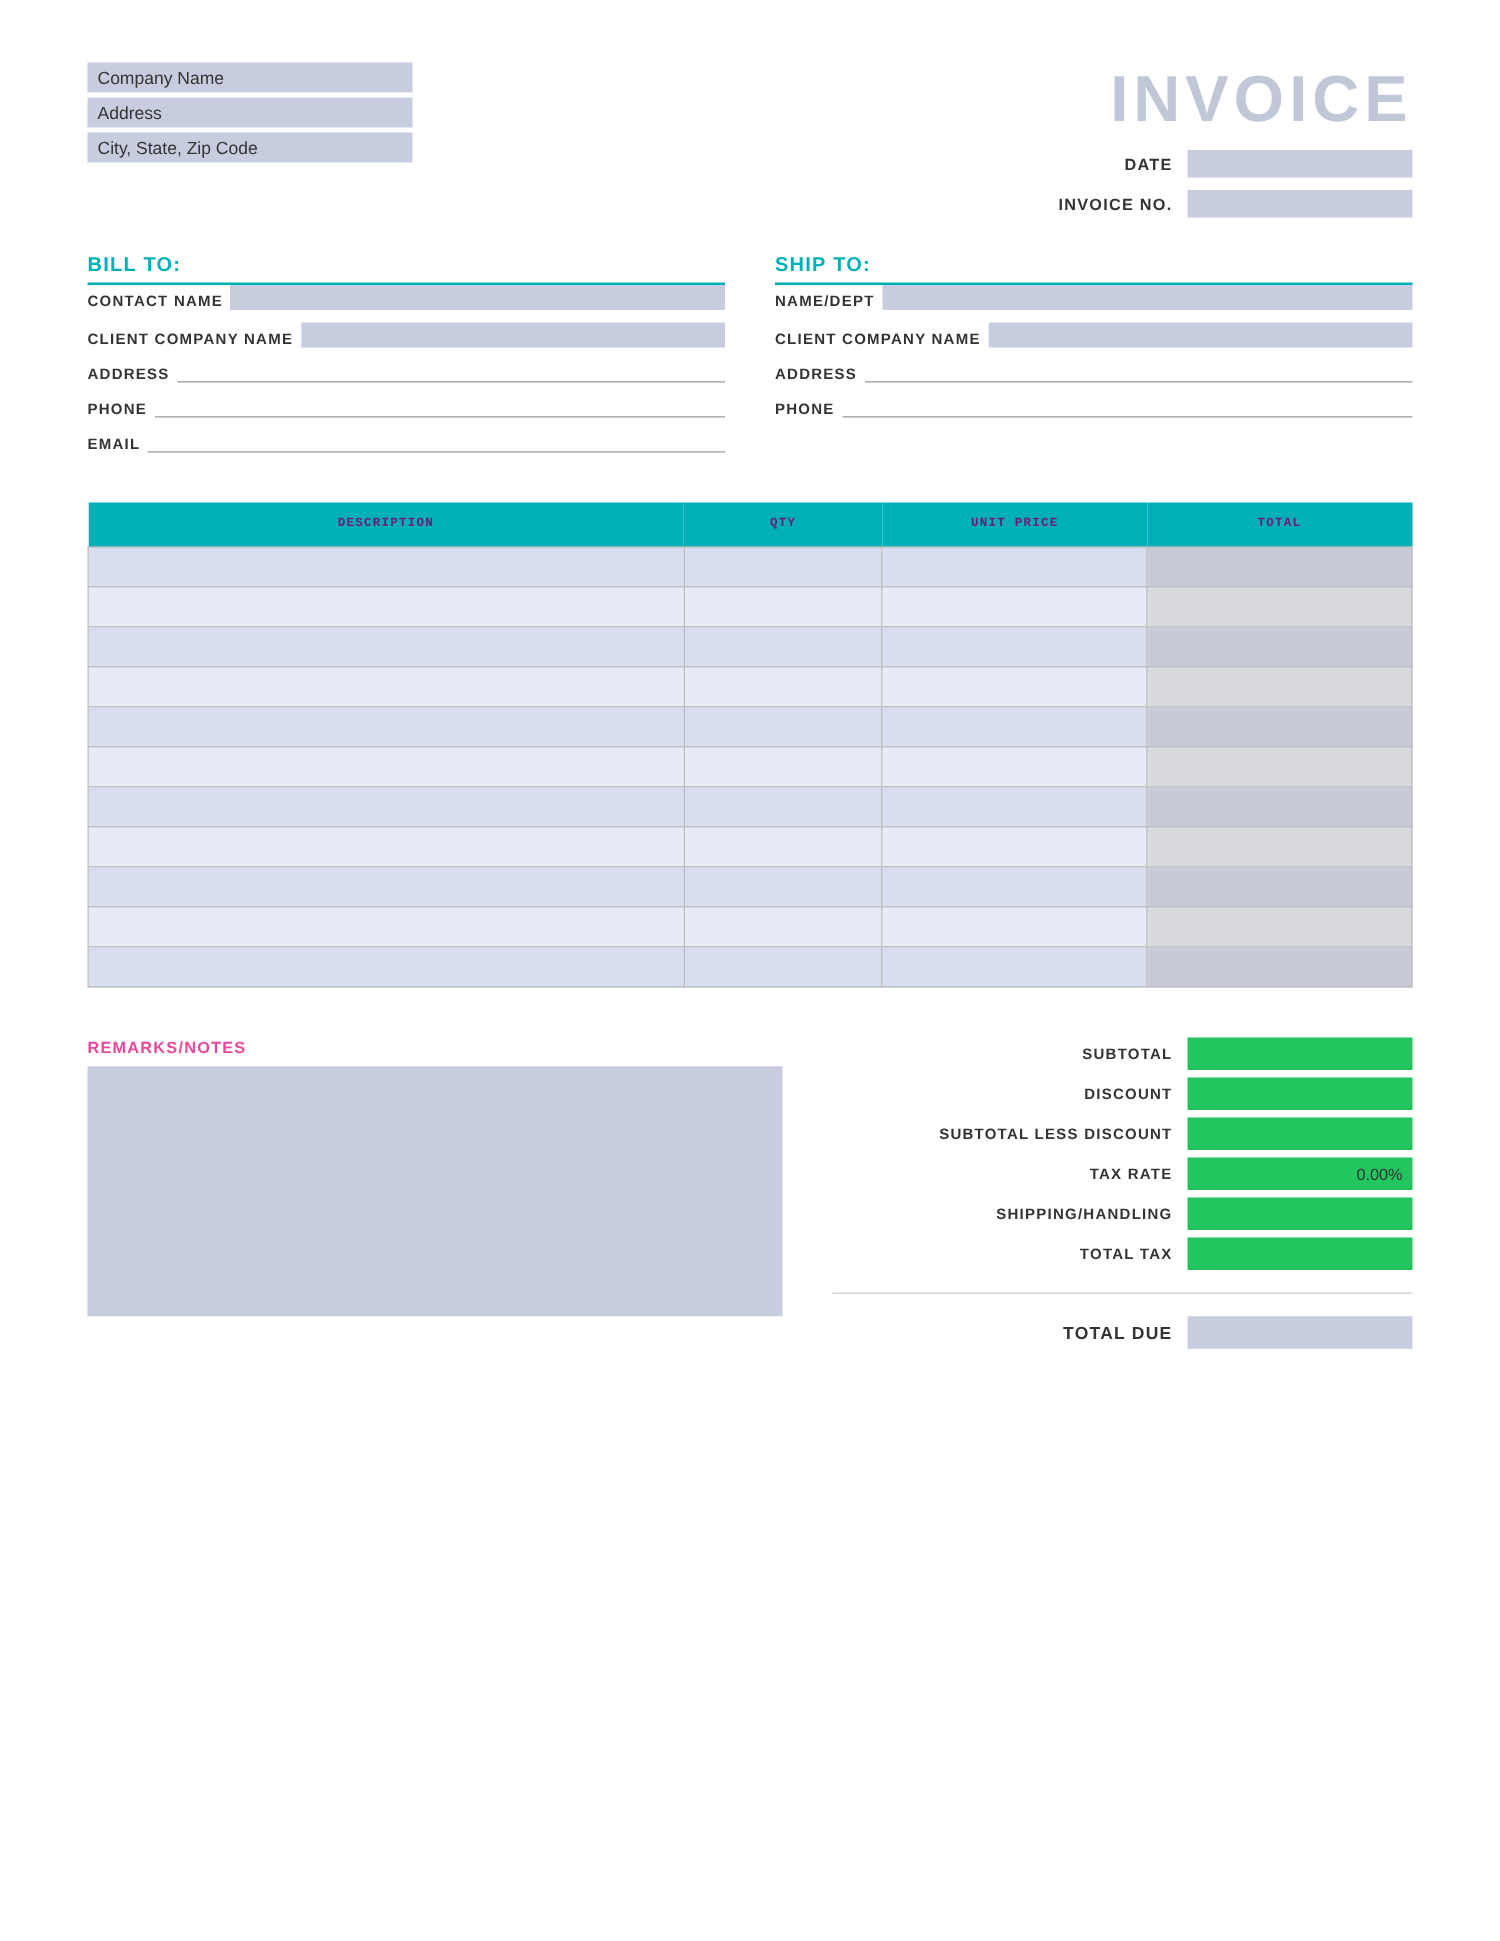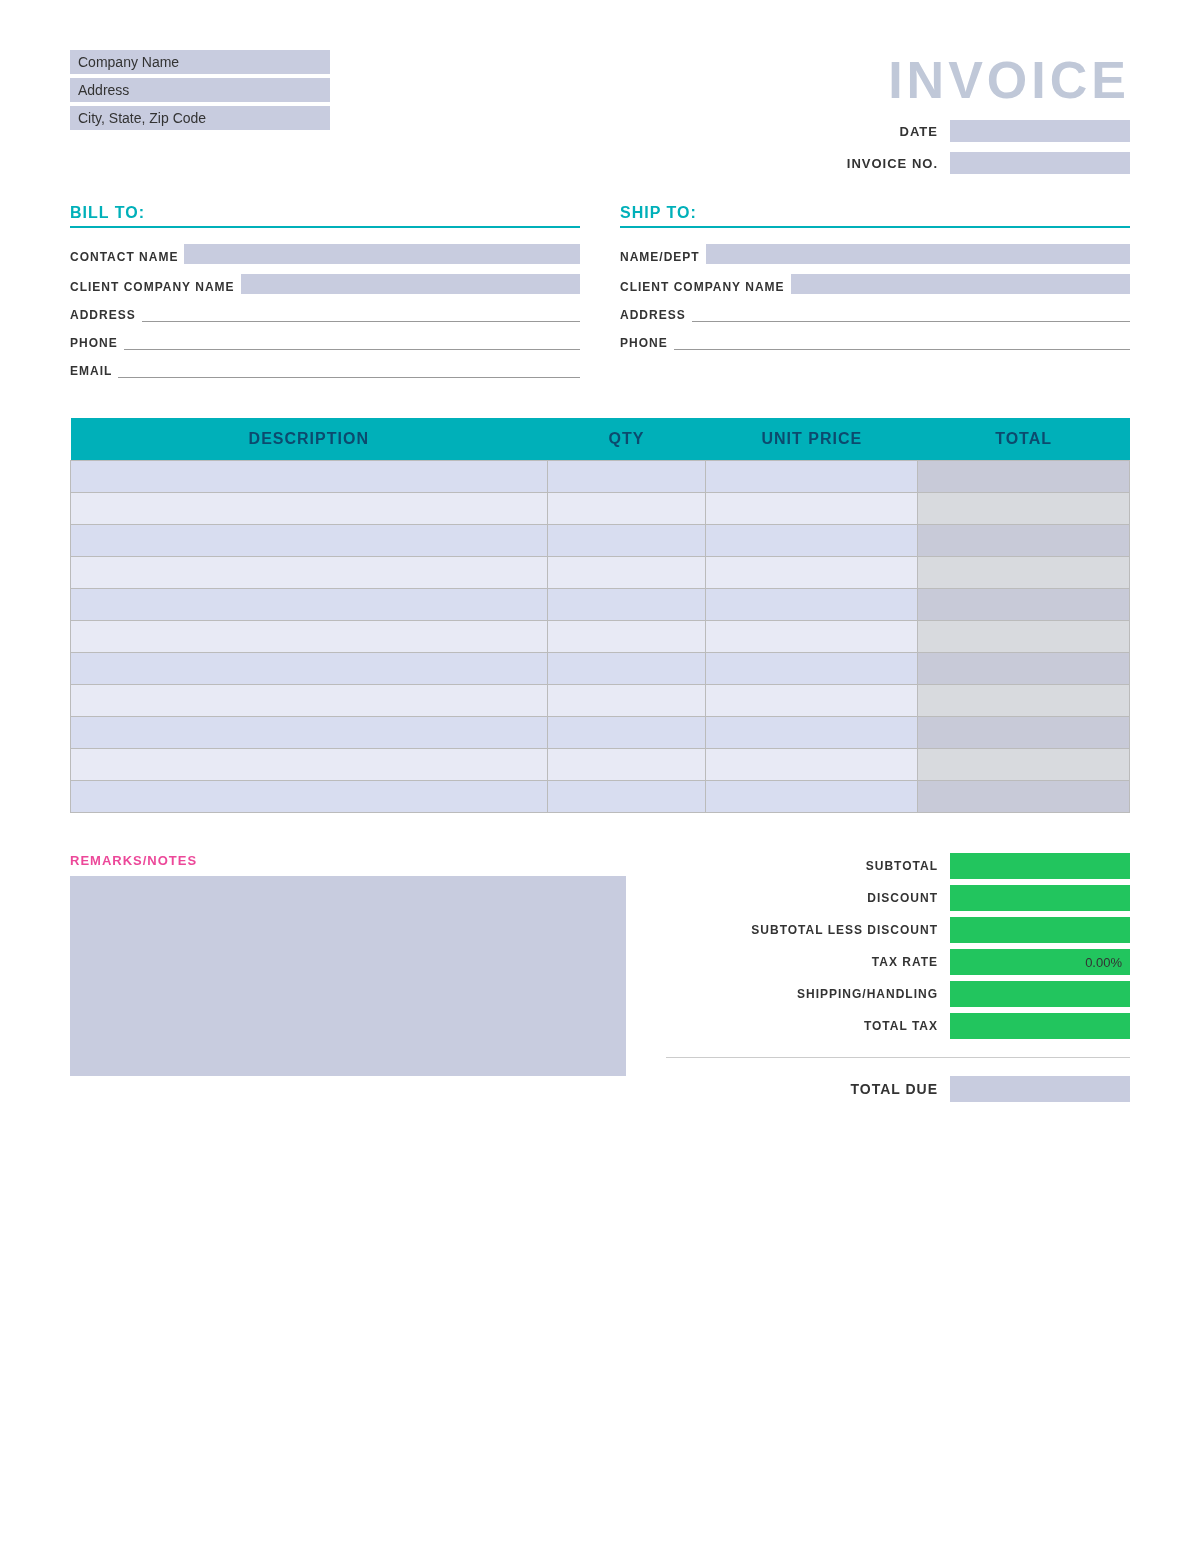--- a/index.html
+++ b/index.html
@@ -72,21 +72,20 @@
     .billing-col {
       flex: 1;
     }
     .billing-title {
       color: #00b0b9;
       font-size: 16px;
       font-weight: bold;
       letter-spacing: 1px;
       border-bottom: 2px solid #00b0b9;
       padding-bottom: 4px;
-      margin-bottom: 16px;
     }
     .billing-row {
       display: flex;
       align-items: flex-end;
       margin-bottom: 10px;
       gap: 6px;
     }
     .billing-label {
       font-size: 12px;
       font-weight: bold;
@@ -110,26 +109,27 @@
     
     .invoice-table {
       width: 100%;
       border-collapse: collapse;
       margin-bottom: 40px;
     }
     .invoice-table thead tr {
       background: #00b0b9;
     }
     .invoice-table thead th {
-      color: #0c4a6e;
-      font-size: 16px;
+      color: #701a75;
+      font-size: 10px;
       font-weight: bold;
       letter-spacing: 1px;
       padding: 12px 10px;
       text-align: center;
+      font-family: Liberation Mono, monospace;
     }
     .invoice-table thead th:first-child {
       text-align: center;
     }
     .invoice-table tbody tr {
       height: 32px;
     }
     .invoice-table tbody tr:nth-child(odd) td {
       background: #d8ddf0;
     }

